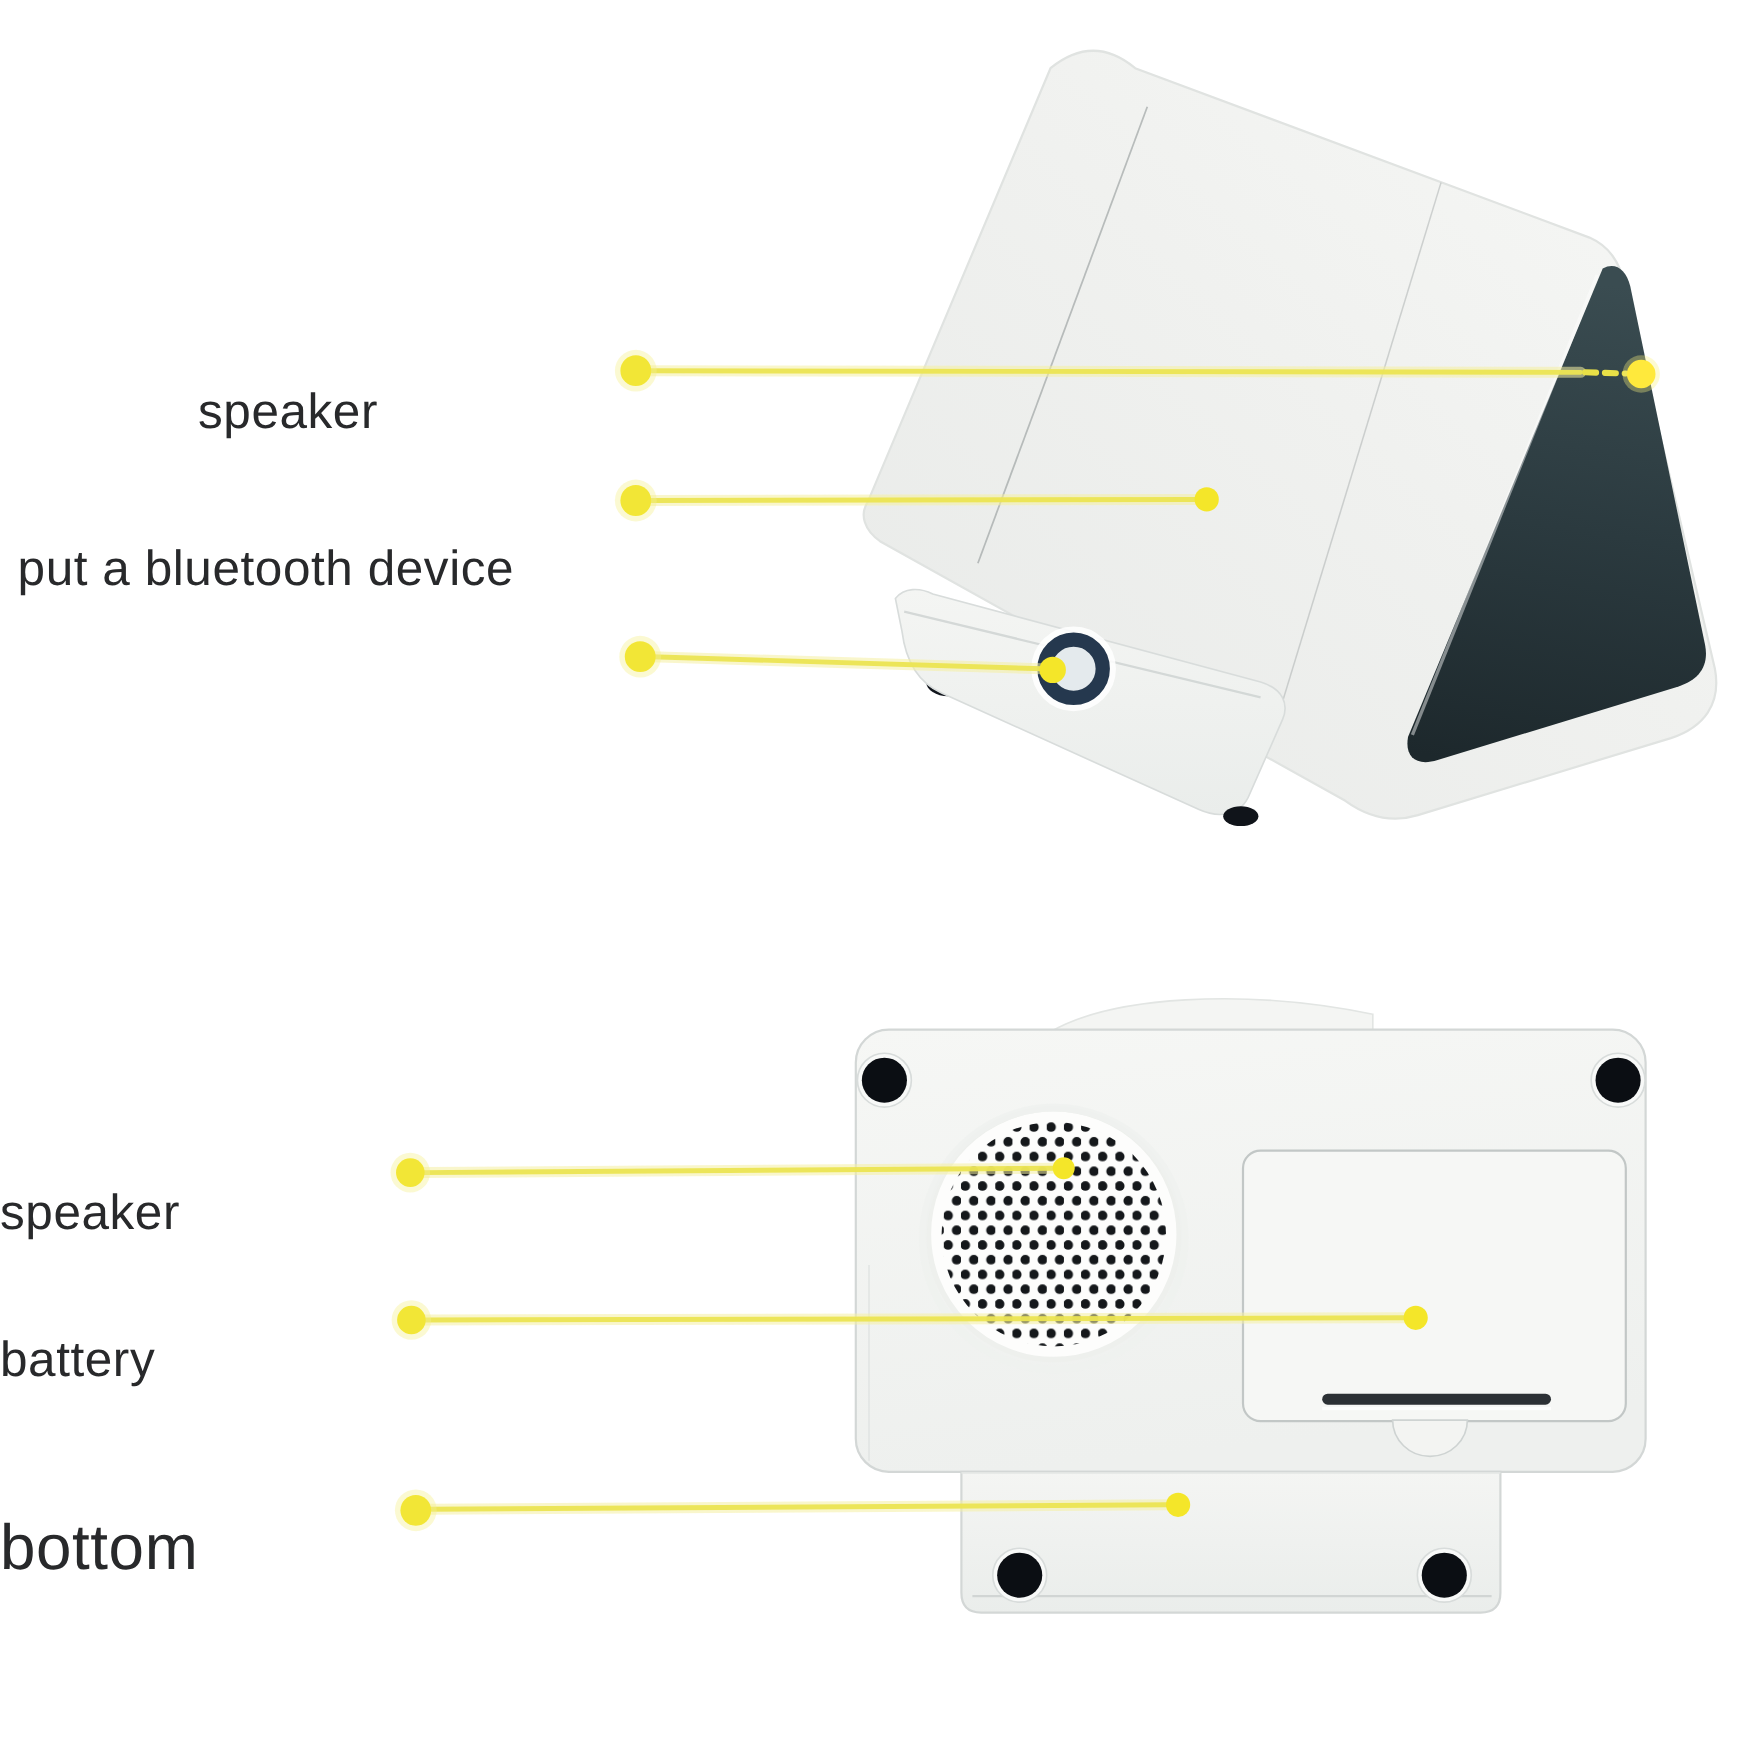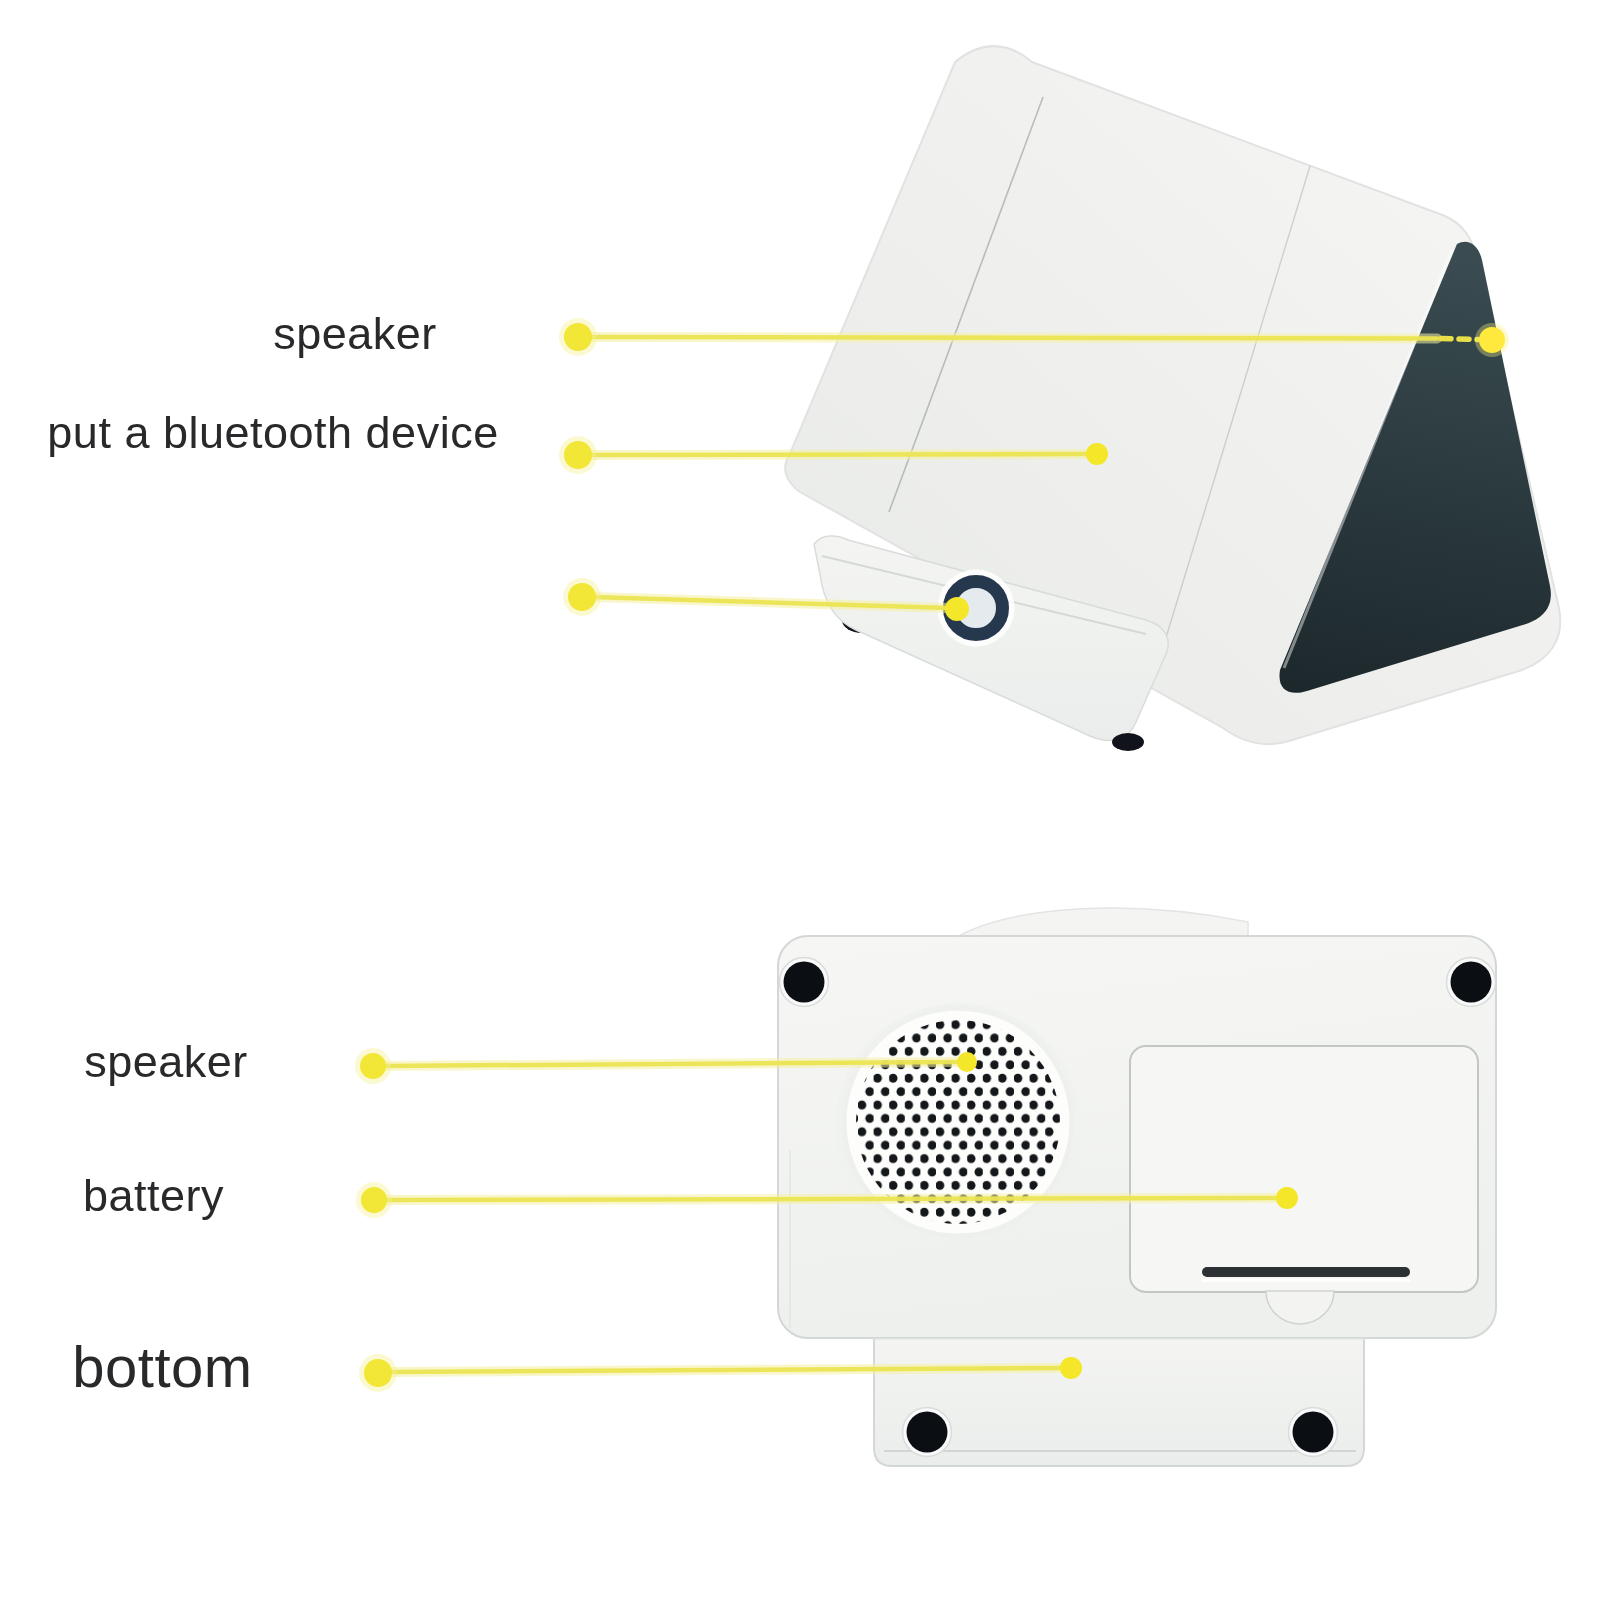--- a/index.html
+++ b/index.html
@@ -1,25 +1,25 @@
 <!DOCTYPE html>
 <html><head>
 <meta charset="utf-8">
 <style>
   html,body{margin:0;padding:0;background:#ffffff;}
   .canvas{
     position:relative;width:1600px;height:1600px;background:#ffffff;overflow:hidden;
     font-family:"Liberation Sans", sans-serif;
   }
   .lbl{
-    position:absolute;color:#28292b;letter-spacing:.5px;text-align:center;
-    white-space:nowrap;font-weight:400;line-height:1.15;
+    position:absolute;color:#28292b;letter-spacing:.5px;text-align:left;
+    white-space:nowrap;font-weight:400;line-height:1.15;margin-top:40px;
   }
   #lbl-speaker-top{left:180px;top:308px;width:350px;font-size:45px}
-  #lbl-bluetooth{left:16px;top:407px;width:514px;font-size:45px}
+  #lbl-bluetooth{left:16px;top:451px;width:514px;font-size:45px}
   #lbl-play{left:180px;top:570px;width:350px;font-size:45px}
   #lbl-speaker-bottom{left:0;top:1036px;width:332px;font-size:45px}
   #lbl-battery{left:0;top:1170px;width:307px;font-size:45px}
   #lbl-bottom{left:0;top:1334px;width:325px;font-size:58px}
   svg{position:absolute;left:0;top:0}
 </style>
 </head>
 <body>
 
 <div class="canvas">

